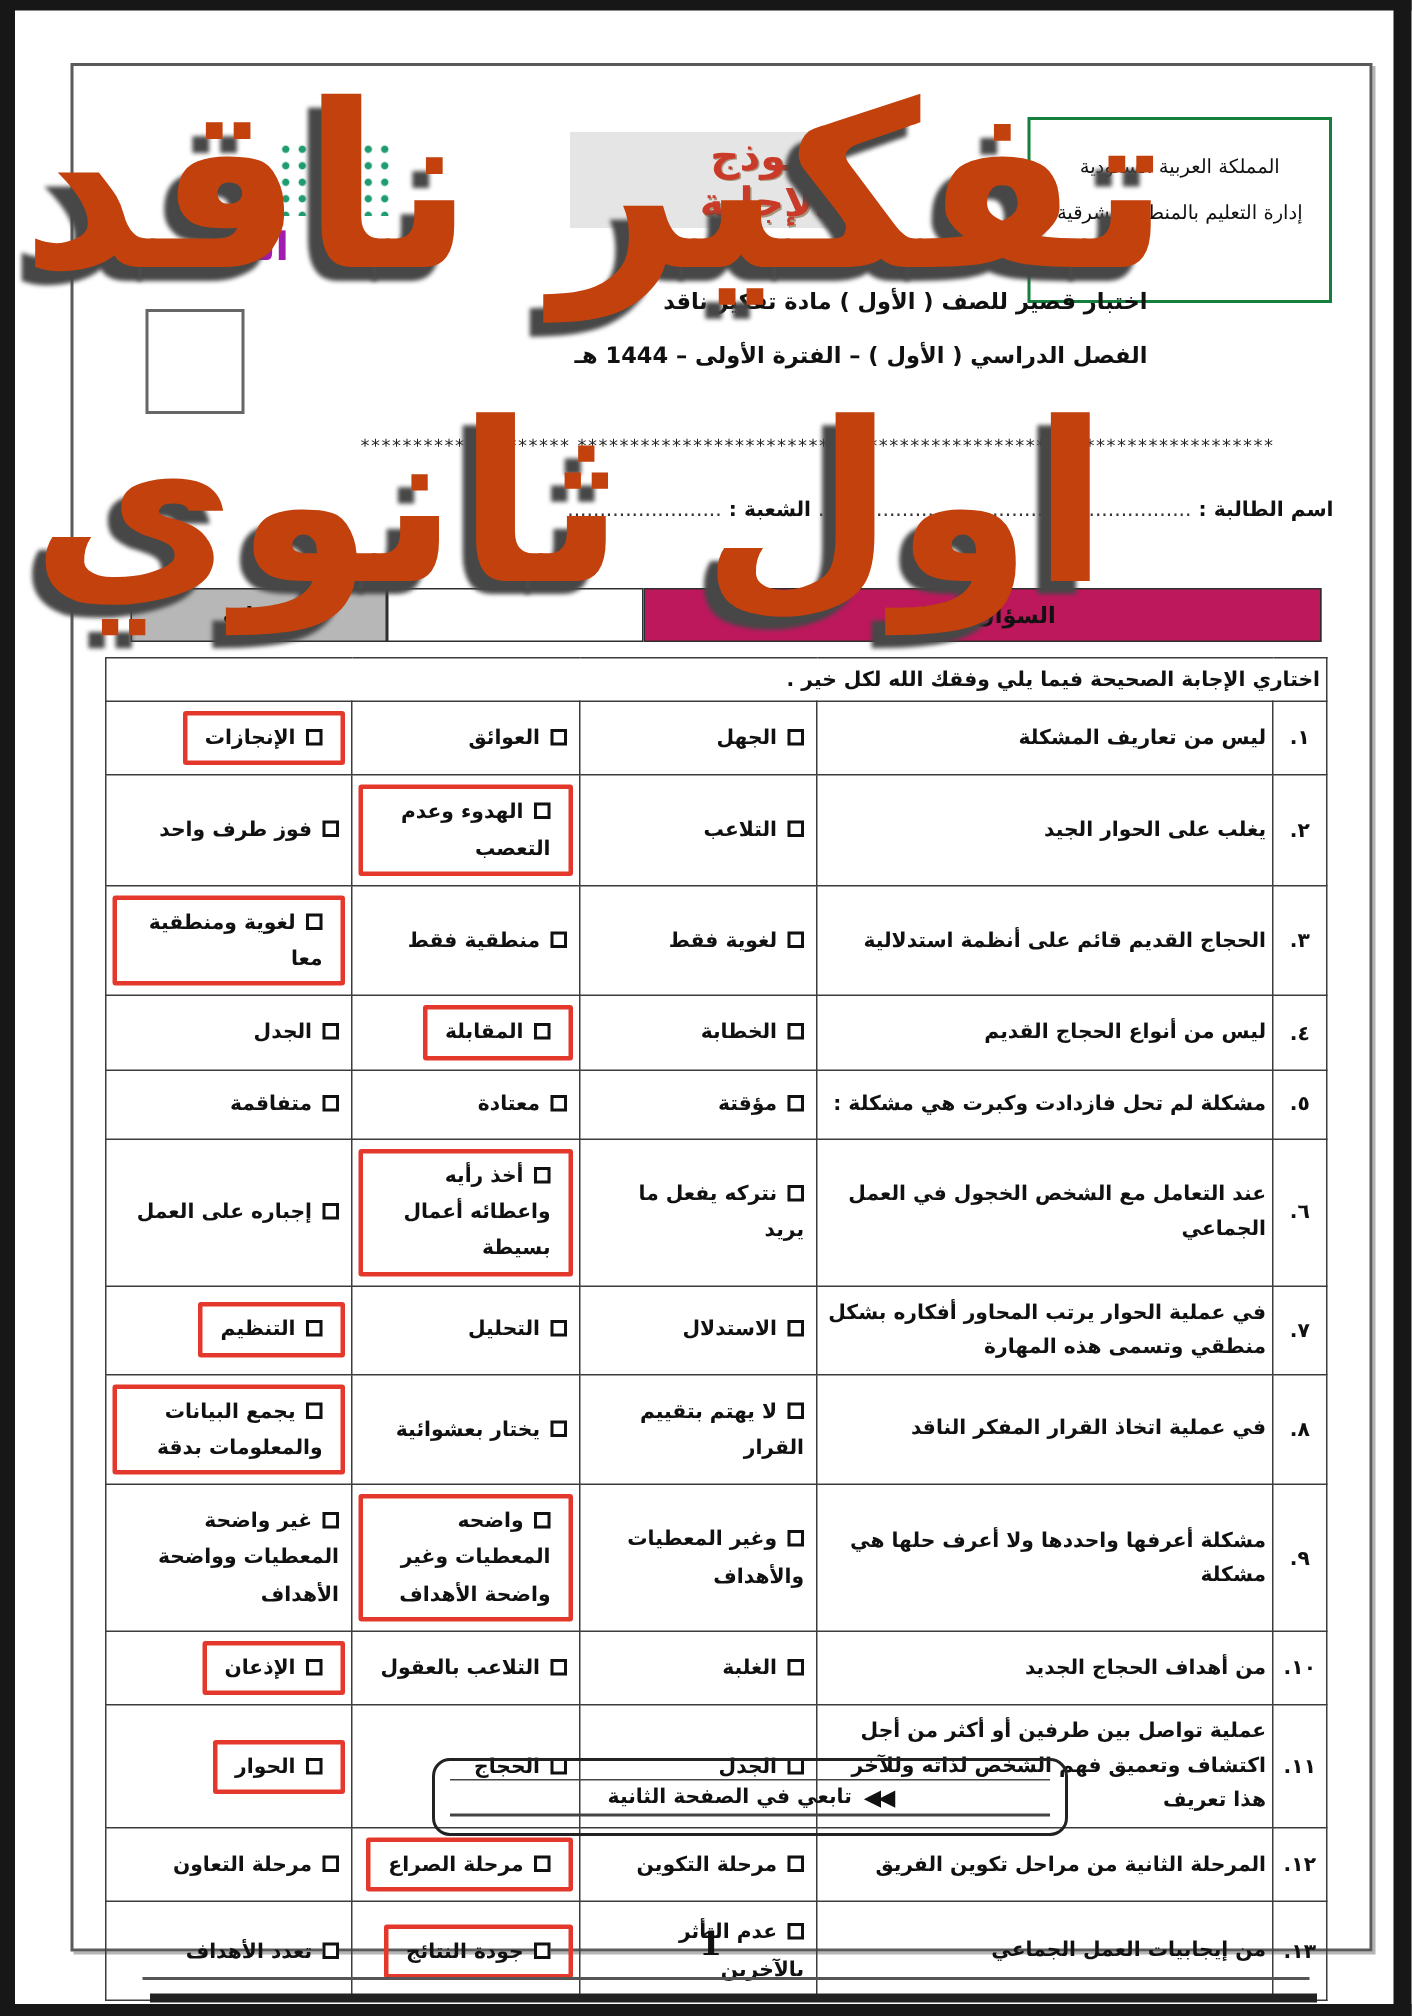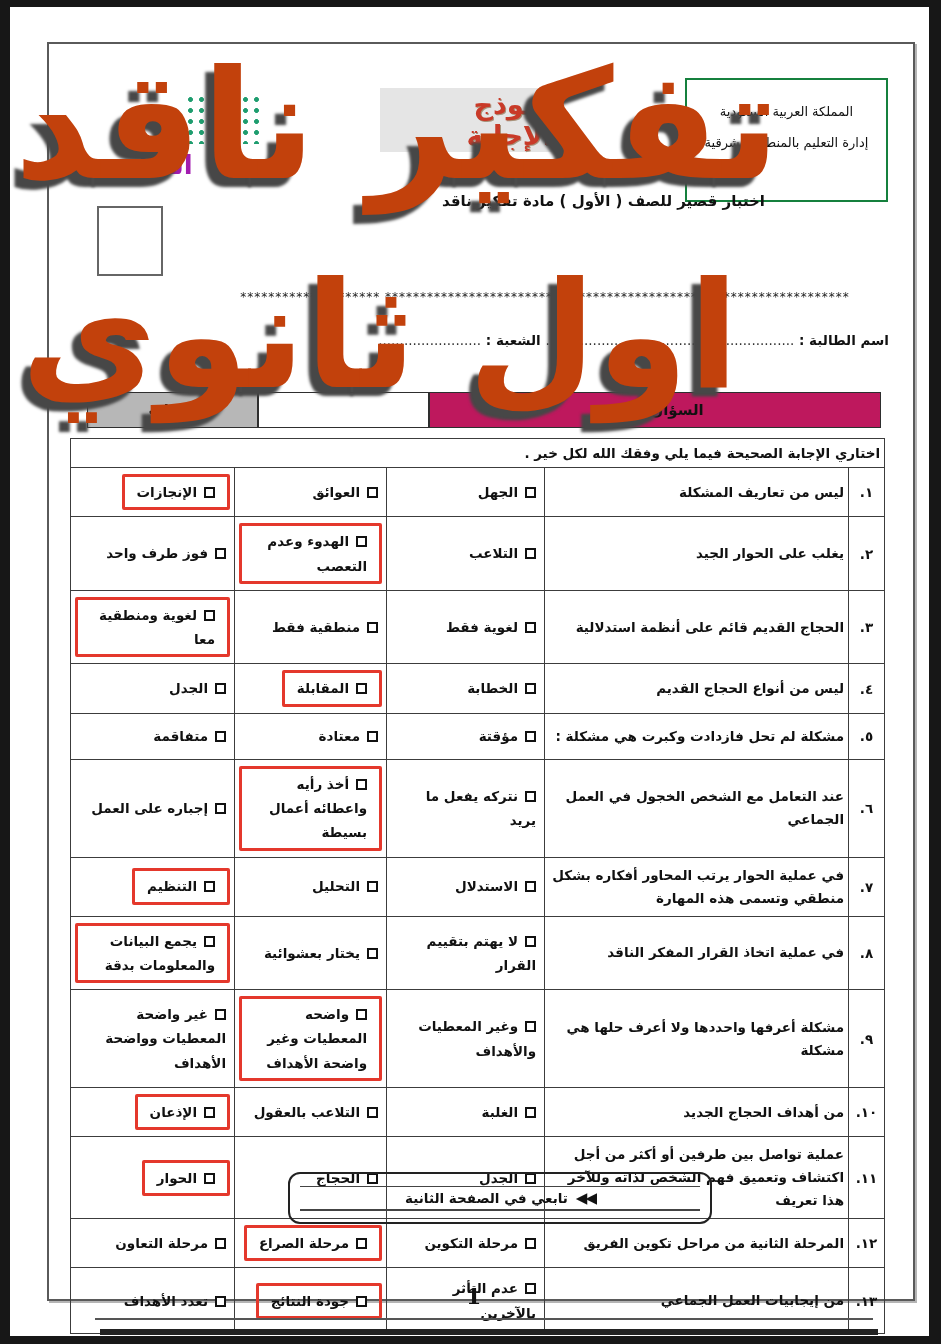--- a/index.html
+++ b/index.html
@@ -114,20 +114,21 @@
   </div>
 
   <div class="logo">
     <div class="logo-dots"></div>
     <div class="logo-text">التعليم</div>
   </div>
 
   <div class="answer-model">نموذج الإجابة</div>
 
   <div class="exam-line l1">اختبار قصير  للصف ( الأول         ) مادة تفكير ناقد</div>
+  <div class="exam-line l2">الفصل الدراسي (   الأول       ) –  الفترة الأولى  –  1444 هـ</div>
 
   <div class="empty-square"></div>
 
   <div class="stars">********************  **************************  *******************  ********************</div>
 
   <div class="name-line">
     <span>اسم الطالبة :</span>
     <span class="dots">..........................................................</span>
     <span>الشعبة :</span>
     <span class="dots">........................</span>

